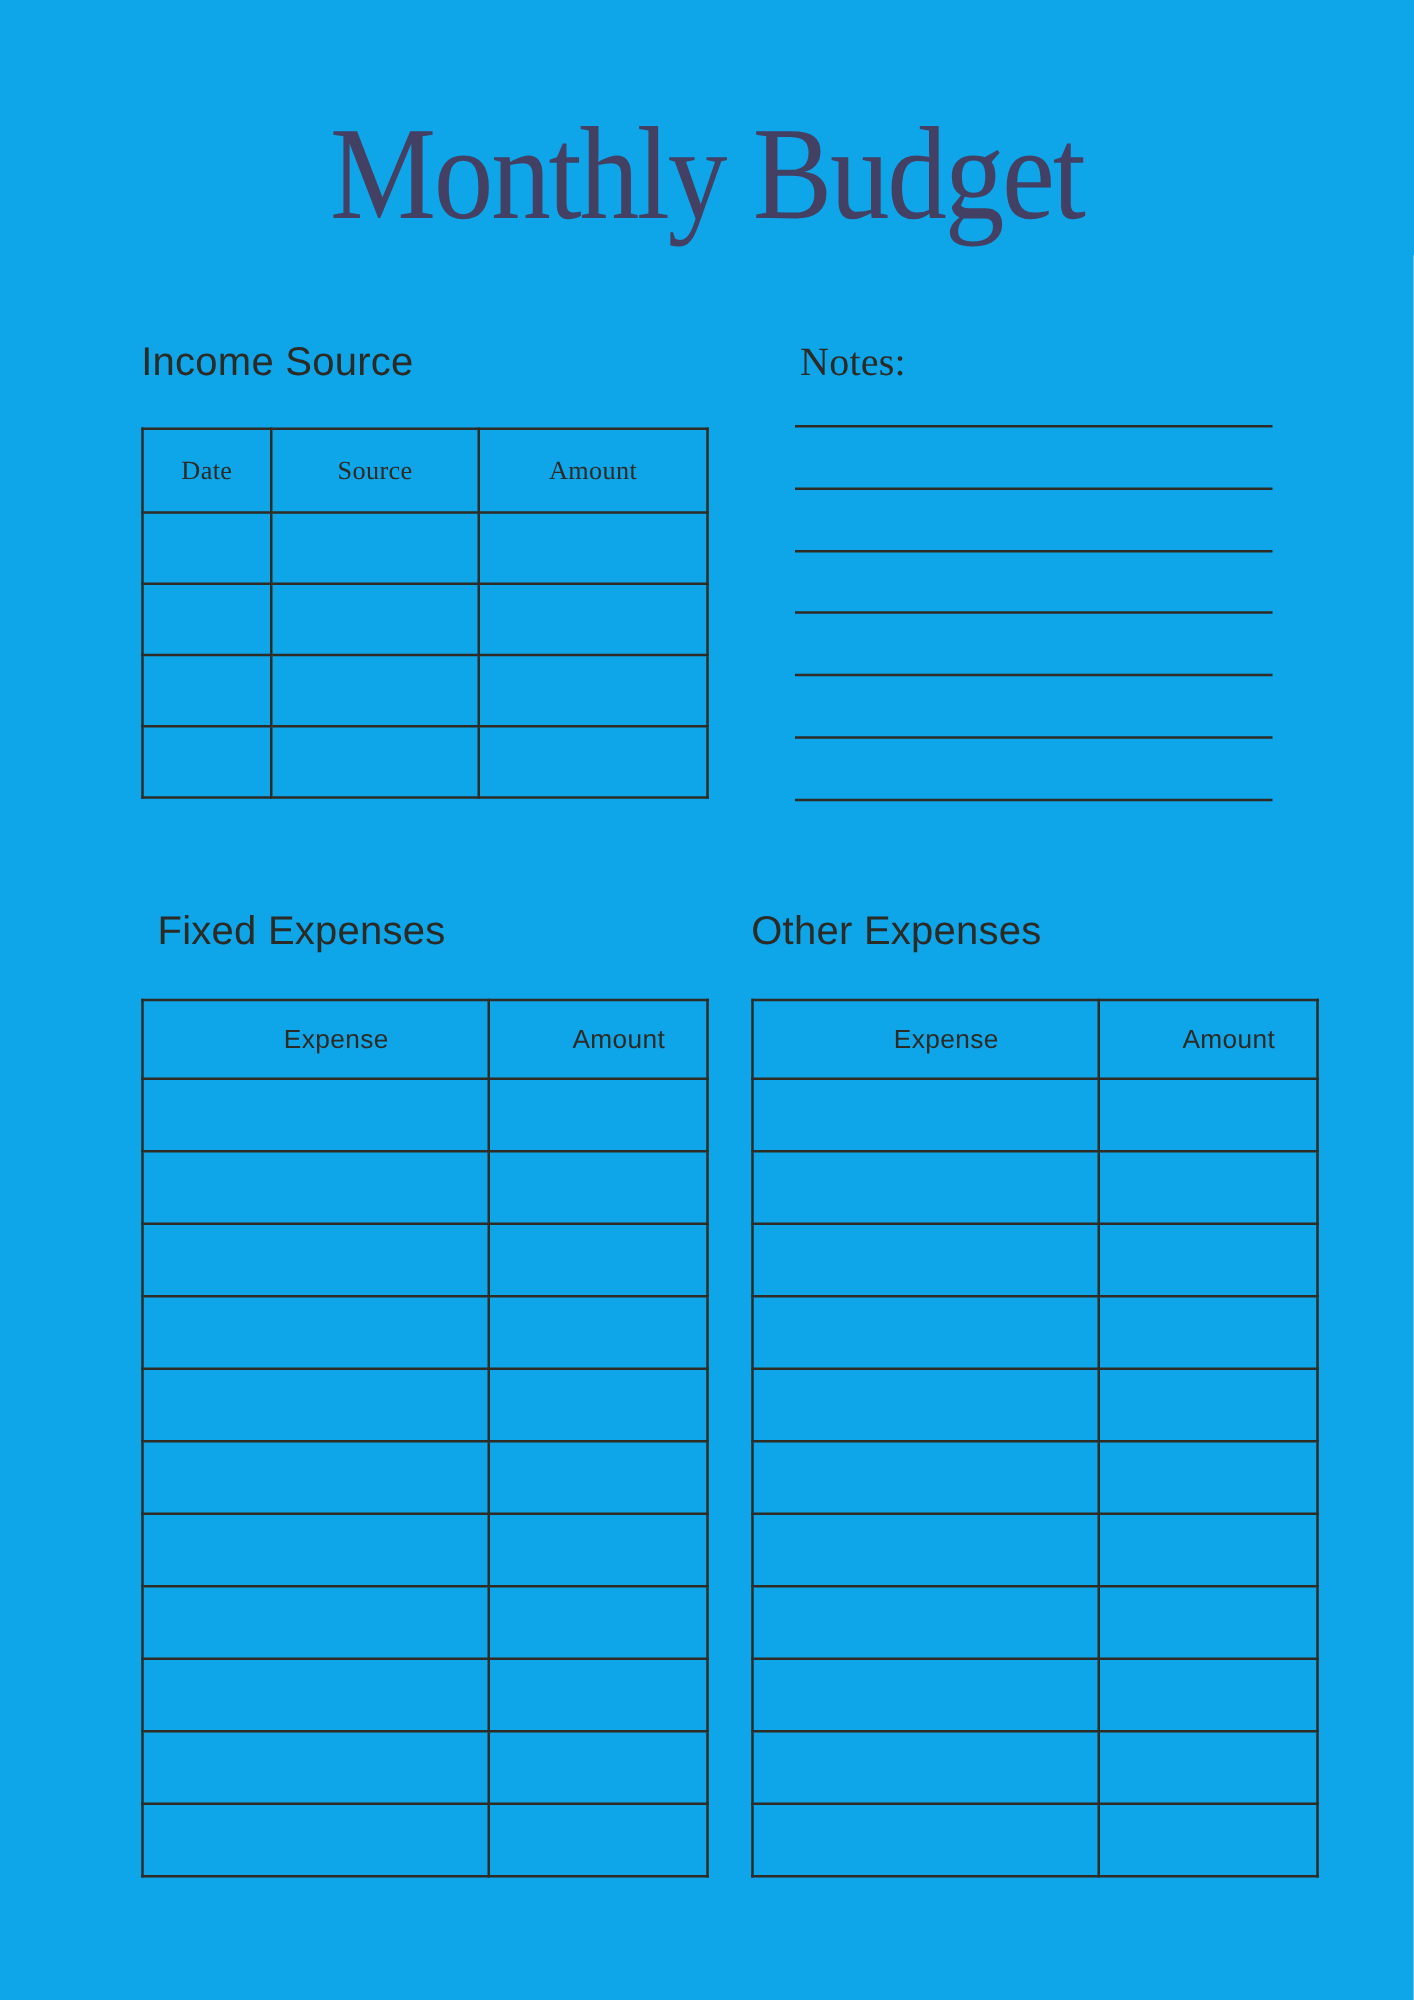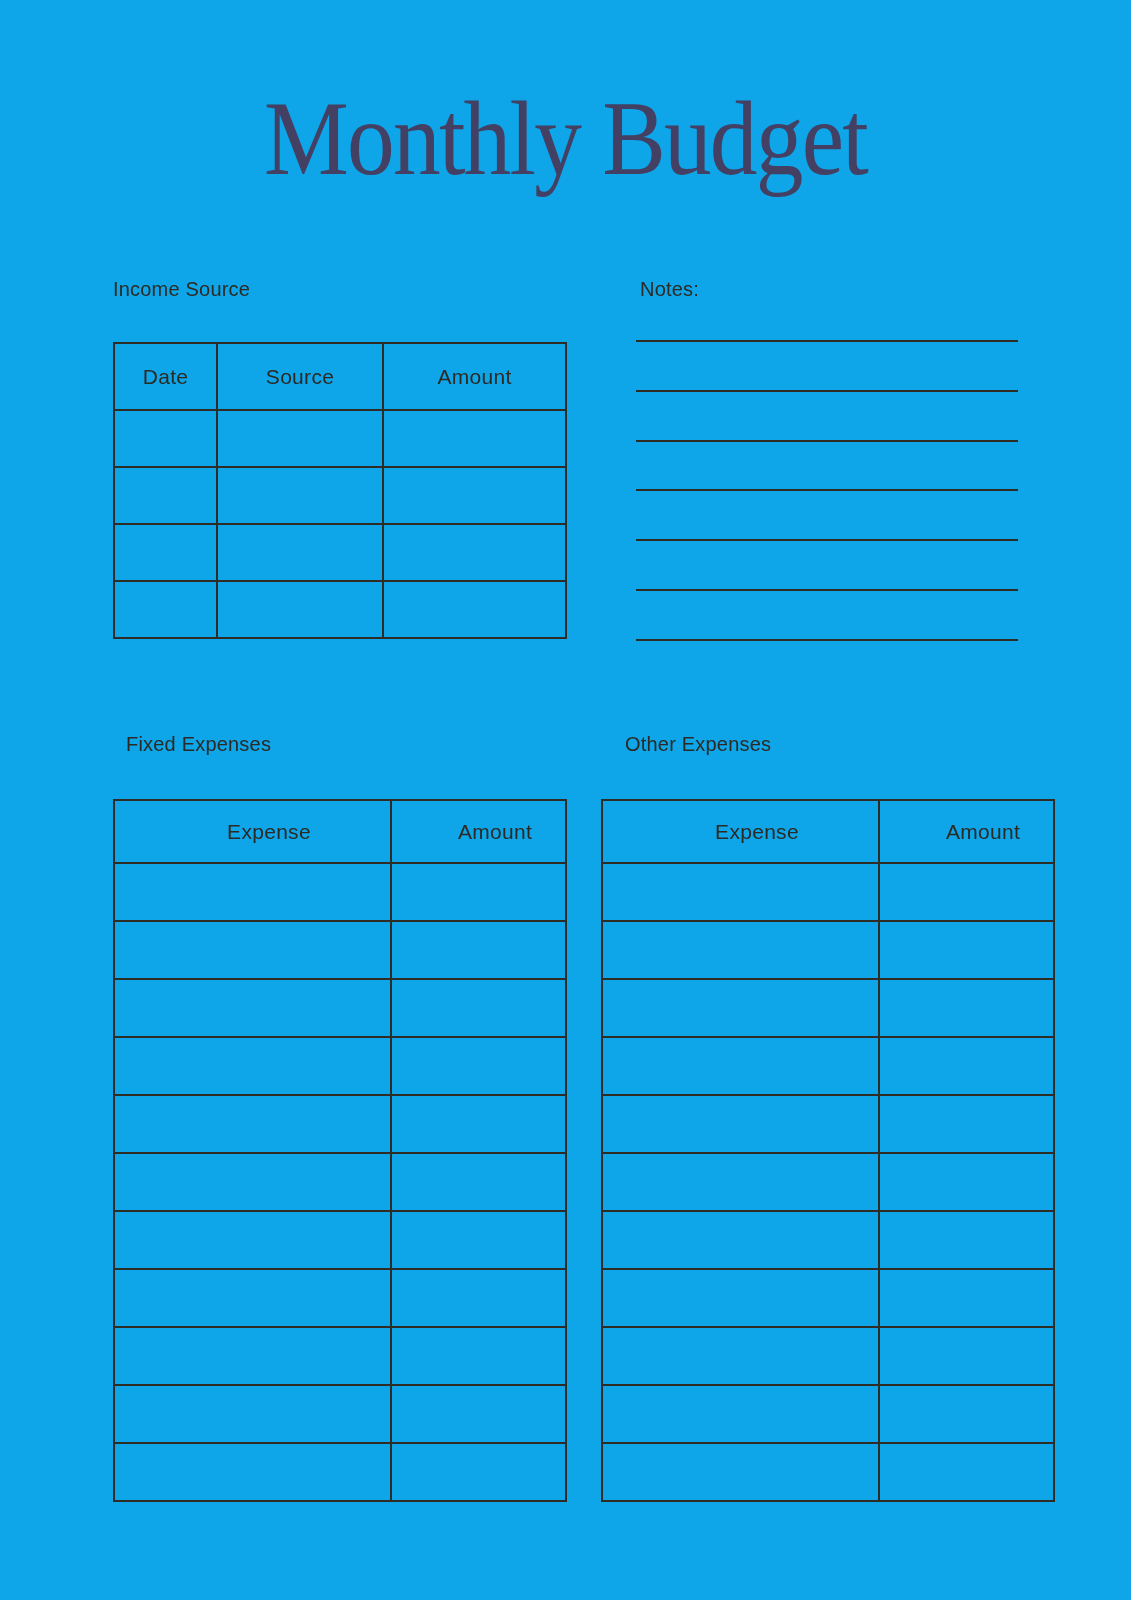--- a/index.html
+++ b/index.html
@@ -7,38 +7,38 @@
     position:relative;width:1131px;height:1600px;background:#0ea5e9;
     font-family:"Liberation Sans",sans-serif;color:#2e2c25;overflow:hidden;
   }
   .page-title{
     position:absolute;left:0;right:0;top:86px;height:130px;margin:0;
     text-align:center;font-family:"Liberation Serif",serif;font-weight:400;
     font-size:106px;line-height:1;letter-spacing:-2px;color:#444063;
     transform:scaleX(0.9);transform-origin:center top;white-space:nowrap;
   }
   .section-heading{
-    position:absolute;margin:0;font-size:20px;font-weight:500;
+    position:absolute;margin:0;font-size:32px;font-weight:500;
     letter-spacing:.2px;line-height:28px;color:#2c2a24;white-space:nowrap;
   }
   .h-income{left:113px;top:275px;}
-  .h-notes{left:640px;top:275px;}
+  .h-notes{left:640px;top:275px;font-family:Liberation Serif, serif;}
   .h-fixed{left:126px;top:730px;}
-  .h-other{left:625px;top:730px;}
+  .h-other{left:601px;top:730px;}
 
   table.grid{
     position:absolute;border-collapse:collapse;table-layout:fixed;
     background:transparent;
   }
   table.grid th,table.grid td{
     border:2px solid #2e2c25;padding:0;text-align:center;vertical-align:middle;
     font-size:21px;font-weight:500;letter-spacing:.3px;color:#2c2a24;
   }
   .t-income{left:113px;top:342px;width:452px;height:297px;}
-  .t-income thead th{height:65px;}
+  .t-income thead th{height:65px;font-family:Liberation Serif, serif;}
   .t-fixed{left:113px;top:799px;width:452px;height:703px;}
   .t-other{left:601px;top:799px;width:452px;height:703px;}
   .t-fixed thead th,.t-other thead th{height:61px;padding-left:33px;}
 
   .notes-lines{
     position:absolute;left:636px;top:340px;width:382px;height:301px;
     display:flex;flex-direction:column;justify-content:space-between;
   }
   .note-line{height:2px;background:#2e2c25;}
 </style>

